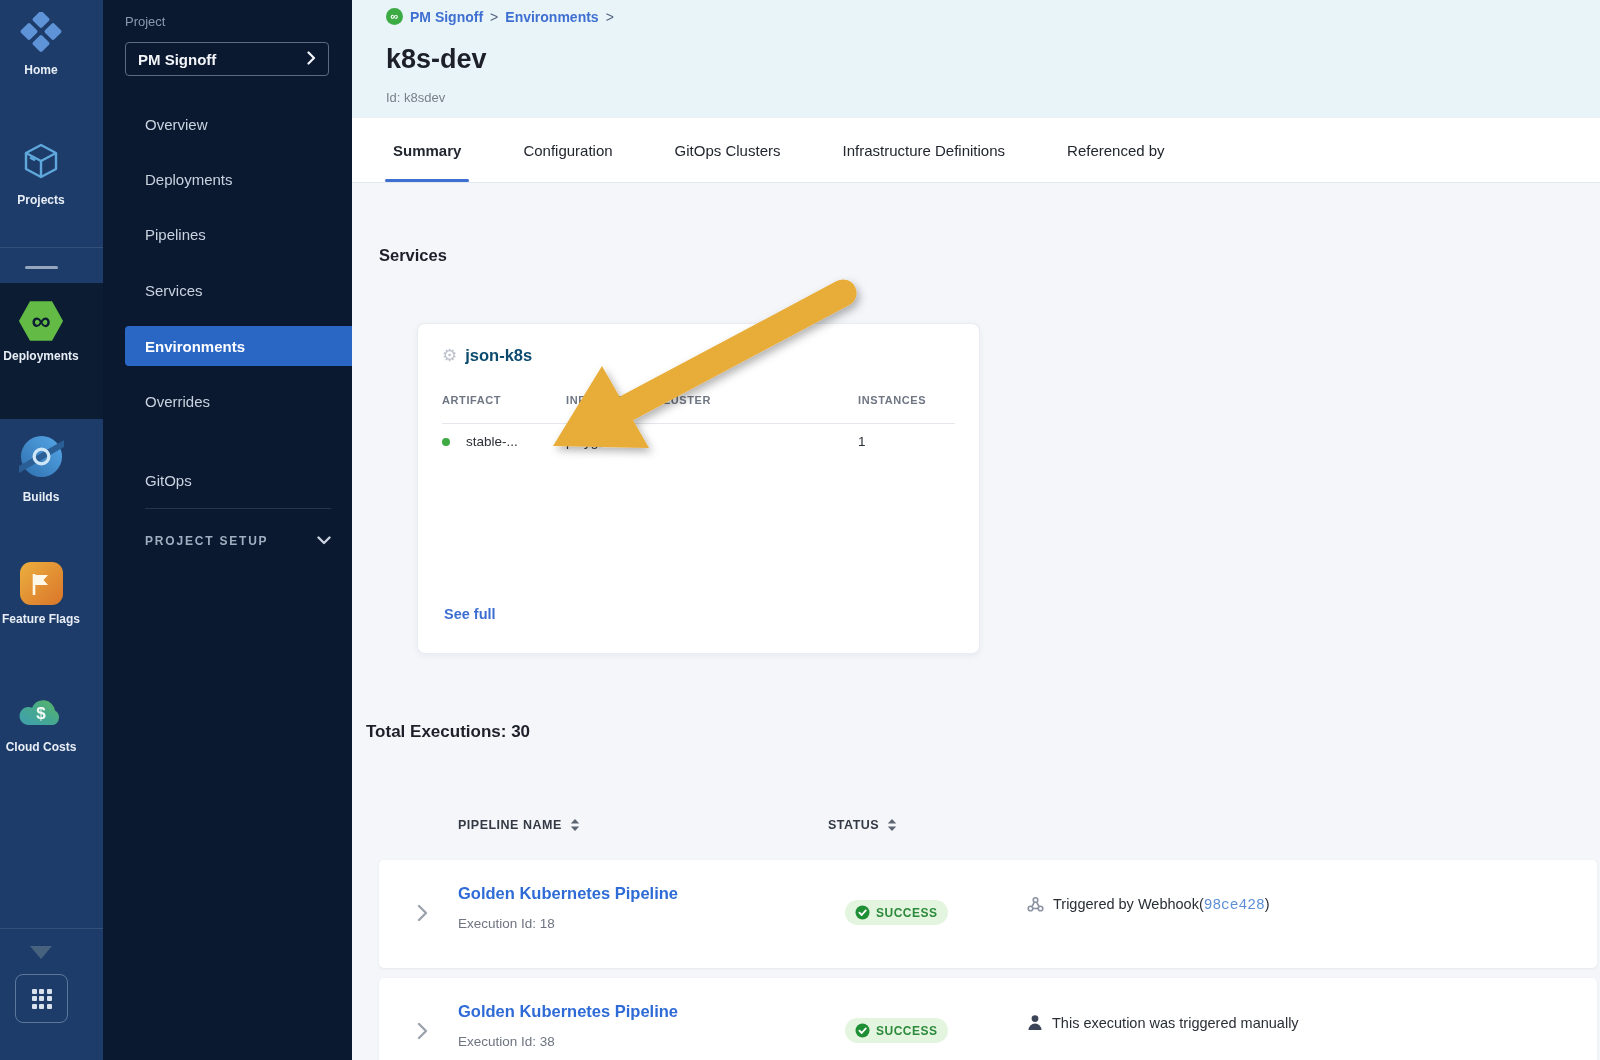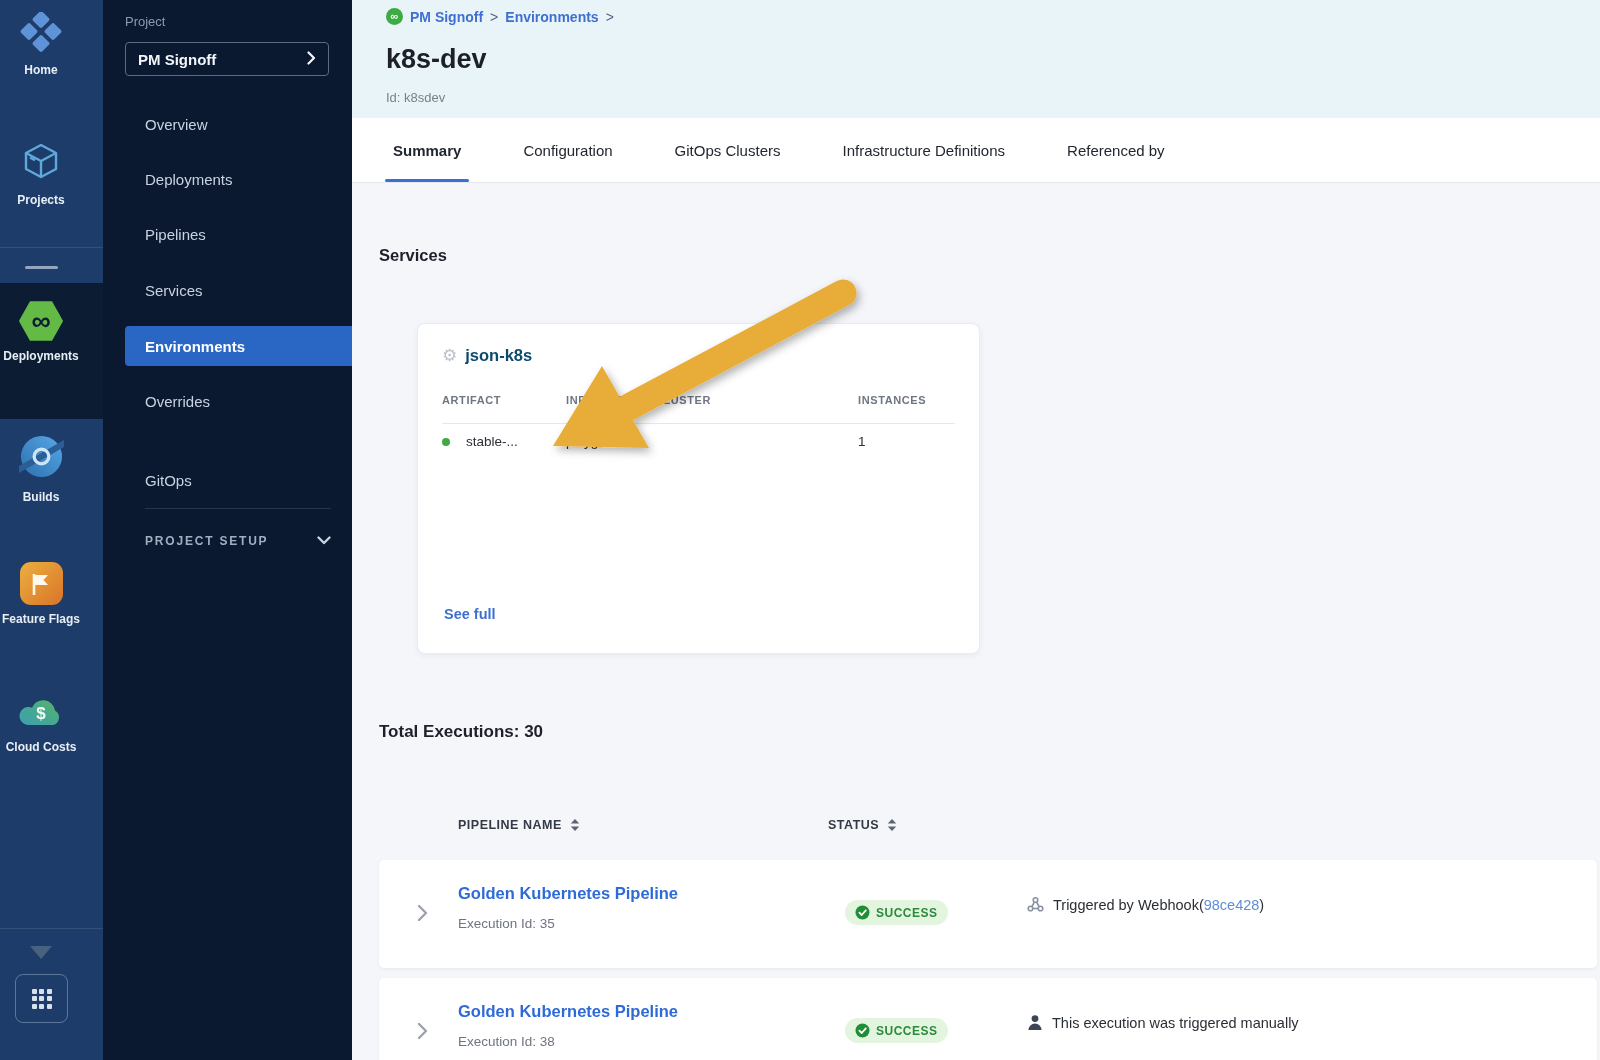--- a/index.html
+++ b/index.html
@@ -69,35 +69,35 @@
   .svc-cols{position:absolute;left:24px;top:70px;width:513px;display:grid;grid-template-columns:124px 292px 1fr;
             font-size:11px;font-weight:700;color:#6E7683;letter-spacing:0.6px;}
   .svc-divider{position:absolute;left:24px;right:24px;top:99px;height:1px;background:#E4E8EC;}
   .svc-row{position:absolute;left:24px;top:110px;width:513px;display:grid;grid-template-columns:124px 292px 1fr;
            font-size:13.5px;color:#2A2E35;align-items:center;}
   .art-cell{display:flex;align-items:center;gap:16px;}
   .dot{width:8px;height:8px;border-radius:50%;background:#3FA942;}
   .see-full{position:absolute;left:26px;top:282px;font-size:14.5px;font-weight:700;color:#3D6FD1;cursor:pointer;}
 
   
-  .total-exec{position:absolute;left:379px;top:722px;font-size:17px;font-weight:700;color:#1D2029;}
+  .total-exec{position:absolute;left:366px;top:722px;font-size:17px;font-weight:700;color:#1D2029;}
   .exec-col{position:absolute;top:818px;display:flex;align-items:center;gap:8px;font-size:12.5px;font-weight:700;
             color:#343A45;letter-spacing:0.5px;cursor:pointer;}
   .exec-col.c1{left:458px;} .exec-col.c2{left:828px;}
   .exec-row{position:absolute;left:379px;width:1218px;height:108px;background:#fff;border-radius:5px;
             box-shadow:0 1px 3px rgba(31,45,61,0.07);}
   .exec-row.r1{top:860px;} .exec-row.r2{top:978px;}
   .row-chevron{position:absolute;left:38px;top:44px;cursor:pointer;}
   .exec-name{position:absolute;left:79px;top:24px;font-size:16.5px;font-weight:700;color:#2F6BD6;cursor:pointer;}
   .exec-id{position:absolute;left:79px;top:56px;font-size:13.5px;color:#6E7480;}
   .badge{position:absolute;left:466px;top:40px;height:25px;padding:0 10px;border-radius:13px;background:#E3F5DE;
          display:inline-flex;align-items:center;gap:6px;}
   .badge .btxt{font-size:12px;font-weight:700;color:#2C8A3C;letter-spacing:0.5px;}
   .trigger{position:absolute;left:648px;top:36px;display:flex;align-items:center;gap:9px;font-size:14.5px;color:#2A2E35;}
-  .trig-link{color:#5E8FD6;cursor:pointer;}
+  .trig-link{color:#5E8FD6;cursor:pointer;font-family:Liberation Mono, monospace;}
 
   .arrow-layer{position:absolute;left:0;top:0;width:1600px;height:1060px;pointer-events:none;z-index:6;}
 </style>
 </head>
 <body>
 
 <div id="app">
 
   <div class="rail">
     <div class="rail-active-bg"></div>
@@ -289,21 +289,21 @@
     </svg>
   </div>
 
   <div class="exec-row r1">
     <span class="row-chevron">
       <svg width="11" height="18" viewBox="0 0 11 18" fill="none" stroke="#9CA3AE" stroke-width="2.4" stroke-linecap="round" stroke-linejoin="round">
           <path d="M2 2 L9 9 L2 16"></path>
         </svg>
     </span>
     <span class="exec-name">Golden Kubernetes Pipeline</span>
-    <span class="exec-id">Execution Id: 35</span>
+    <span class="exec-id">Execution Id: 18</span>
     <span class="badge">
       <svg width="15" height="15" viewBox="0 0 15 15">
         <circle cx="7.5" cy="7.5" r="7" fill="#1F8F35"></circle>
         <path d="M4.4 7.7 L6.7 10 L10.8 5.4" fill="none" stroke="#fff" stroke-width="1.8" stroke-linecap="round" stroke-linejoin="round"></path>
       </svg>
       <span class="btxt">SUCCESS</span>
     </span>
     <span class="trigger">
       <svg width="17" height="17" viewBox="0 0 17 17" fill="none" stroke="#8C94A3" stroke-width="1.6">
         <circle cx="8.5" cy="4" r="2.3"></circle>

